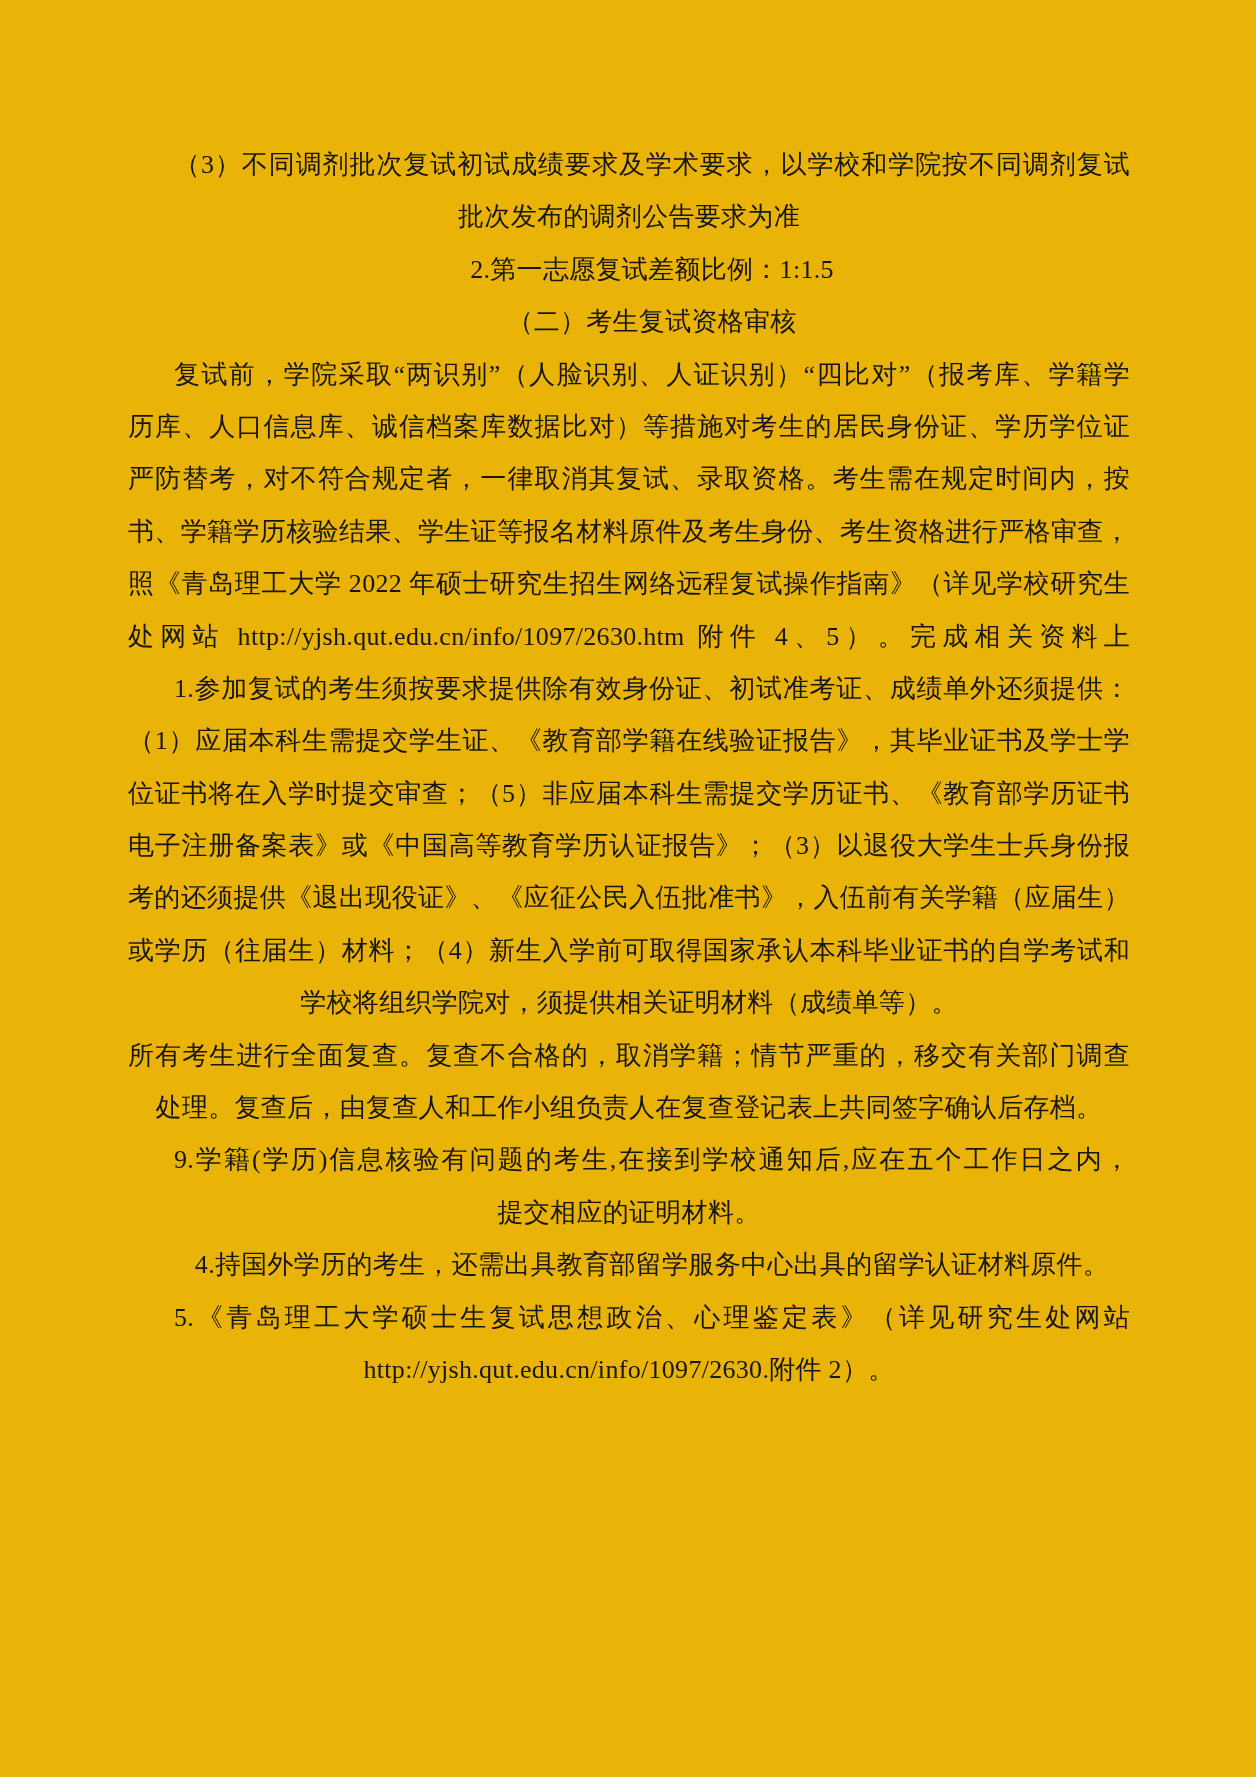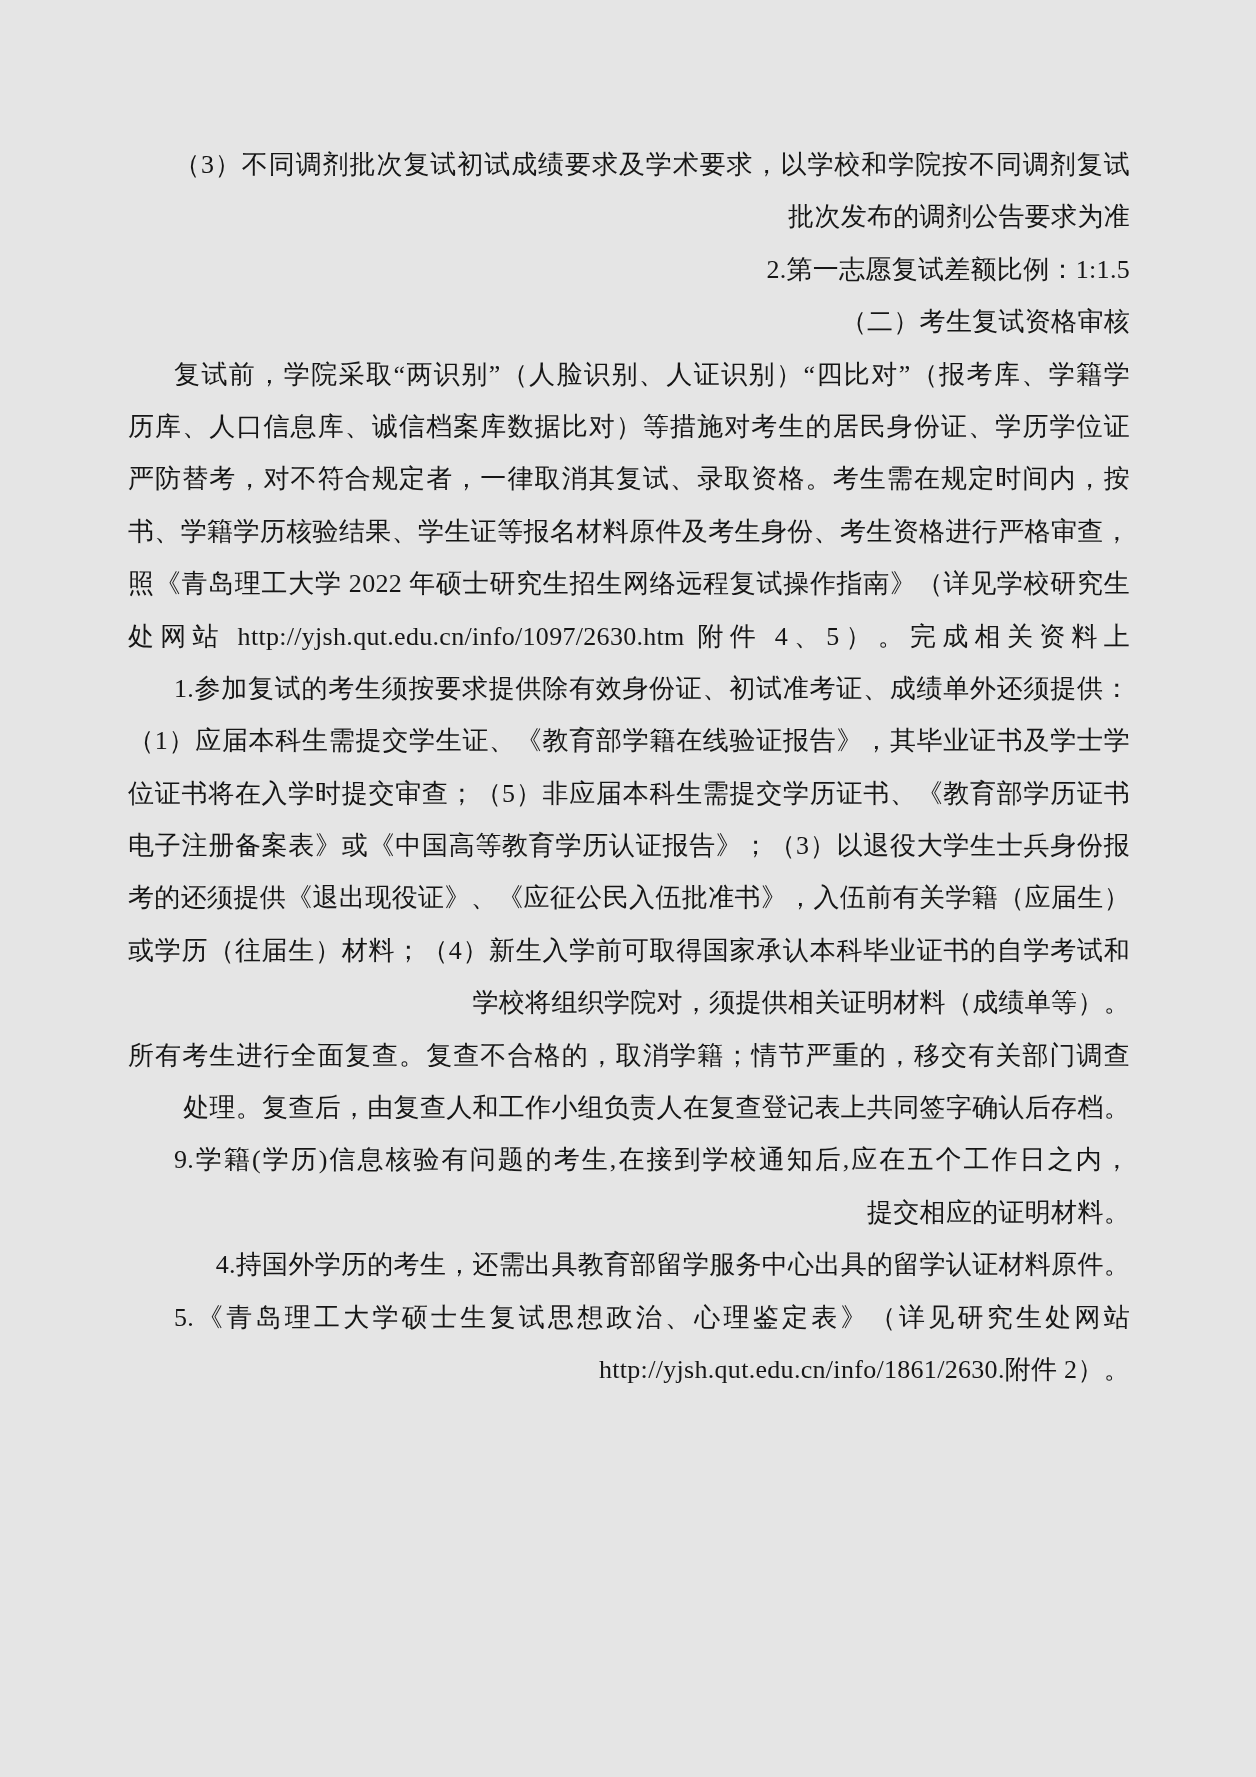--- a/index.html
+++ b/index.html
@@ -12,29 +12,29 @@
     height: 1777px;
     position: relative;
     font-family: "Liberation Serif", "DejaVu Serif", serif;
     color: #161616;
   }
   .page {
     box-sizing: border-box;
     width: 1256px;
     height: 1777px;
     padding: 139px 126px 0 128px;
-    background: #e5e5e5;
+    background: #eab308;
   }
   .line {
     font-size: 26px;
     line-height: 52.4px;
     height: 52.4px;
     white-space: normal;
     overflow: visible;
-    text-align: right;
+    text-align: center;
     letter-spacing: 0.3px;
   }
   .ln-justify {
     text-align: justify;
     text-align-last: justify;
   }
   .ln-indent {
     text-indent: 46px;
   }
 </style>
@@ -58,14 +58,14 @@
   <div class="line ln-justify">电子注册备案表》或《中国高等教育学历认证报告》；（3）以退役大学生士兵身份报</div>
   <div class="line ln-justify">考的还须提供《退出现役证》、《应征公民入伍批准书》，入伍前有关学籍（应届生）</div>
   <div class="line ln-justify">或学历（往届生）材料；（4）新生入学前可取得国家承认本科毕业证书的自学考试和</div>
   <div class="line">学校将组织学院对，须提供相关证明材料（成绩单等）。</div>
   <div class="line ln-justify">所有考生进行全面复查。复查不合格的，取消学籍；情节严重的，移交有关部门调查</div>
   <div class="line">处理。复查后，由复查人和工作小组负责人在复查登记表上共同签字确认后存档。</div>
   <div class="line ln-justify ln-indent">9.学籍(学历)信息核验有问题的考生,在接到学校通知后,应在五个工作日之内，</div>
   <div class="line">提交相应的证明材料。</div>
   <div class="line ln-indent">4.持国外学历的考生，还需出具教育部留学服务中心出具的留学认证材料原件。</div>
   <div class="line ln-justify ln-indent">5.《青岛理工大学硕士生复试思想政治、心理鉴定表》（详见研究生处网站</div>
-  <div class="line">http://yjsh.qut.edu.cn/info/1861/2630.附件 2）。</div>
+  <div class="line">http://yjsh.qut.edu.cn/info/1097/2630.附件 2）。</div>
 </div>
 
 </body></html>

